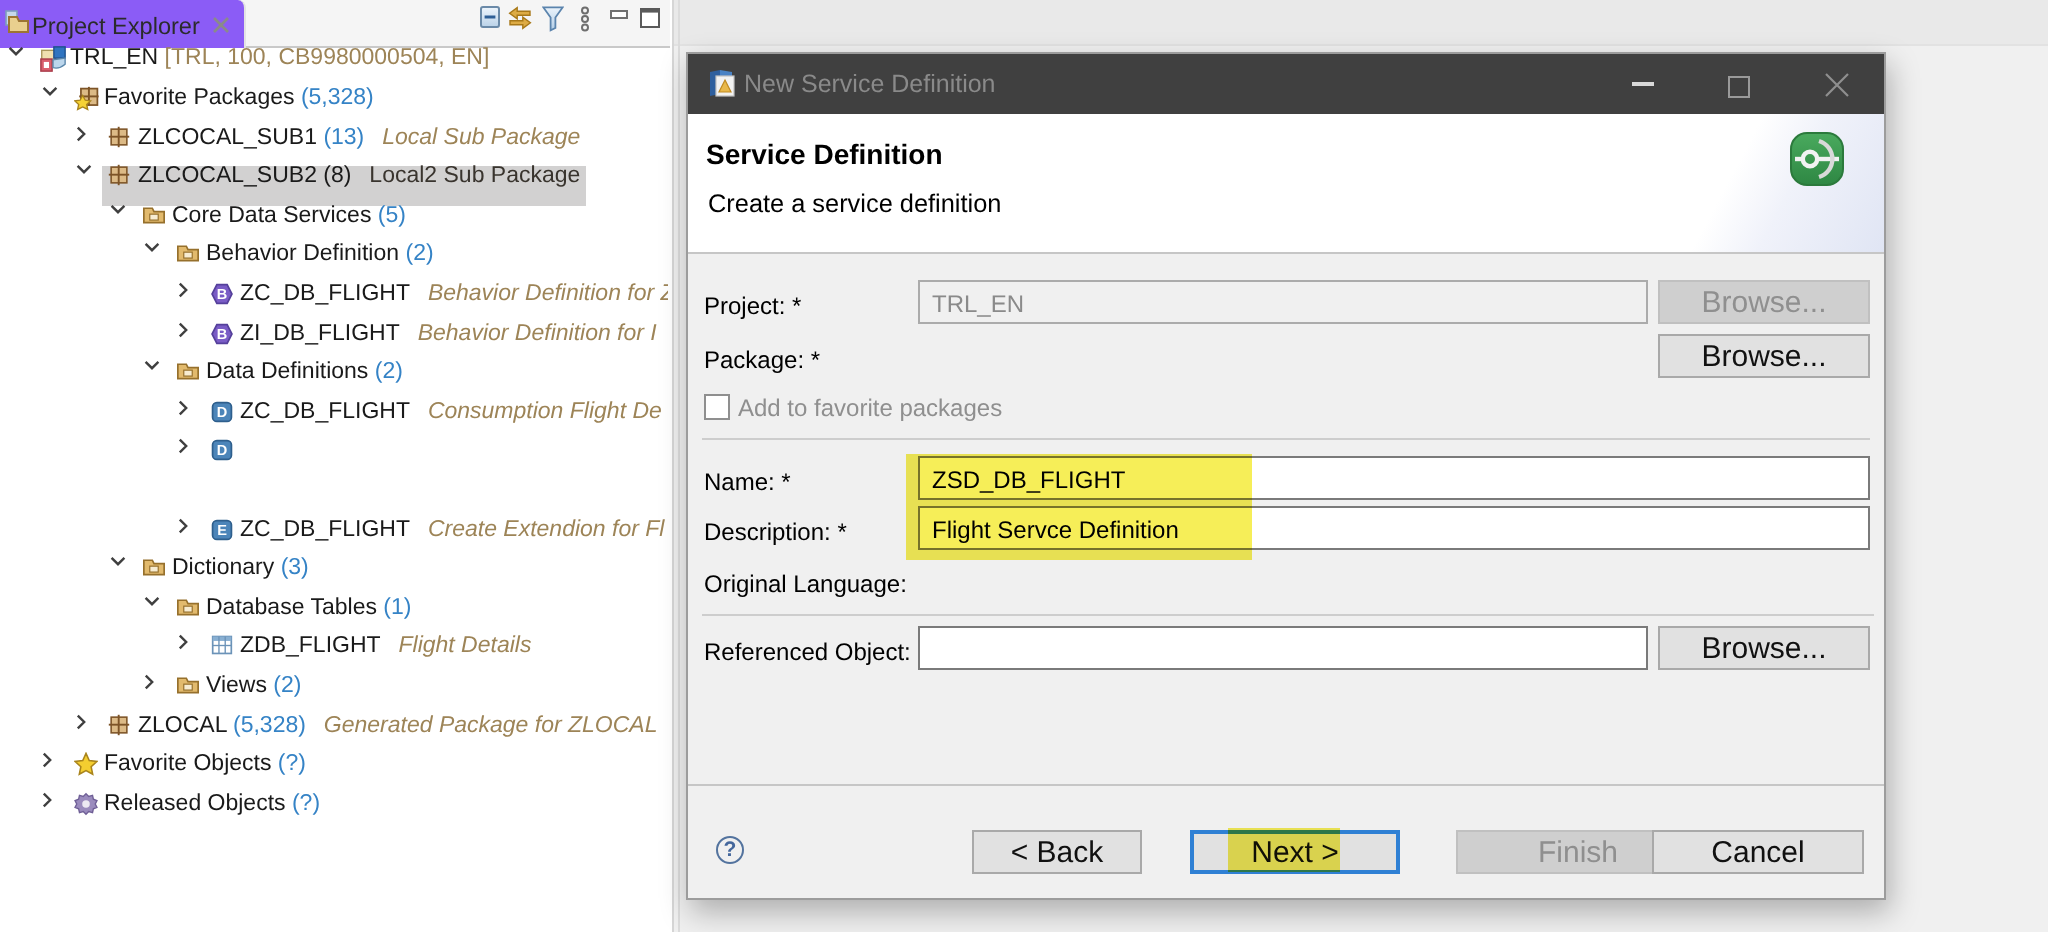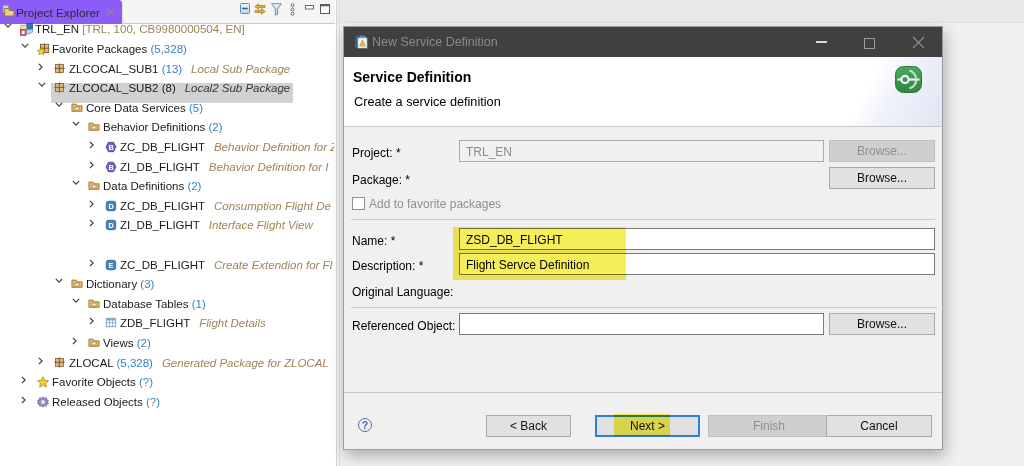--- a/index.html
+++ b/index.html
@@ -15,34 +15,34 @@
 .ticon{position:absolute;top:4px}
 
 .trow{position:absolute;height:20px;display:flex;align-items:flex-start;white-space:nowrap;font-size:11.5px;letter-spacing:0}
 .chev{width:16px;flex:0 0 16px;display:flex;align-items:center;justify-content:flex-start}
 .ic{flex:0 0 13px;width:13px;display:flex;align-items:center;justify-content:flex-start}
 .lbl{margin-left:2px}
 .cnt{color:#3583c6}
 .dec{color:#9d8457;font-style:italic}
 .brk{color:#9d8457}
 .sel{}
-.seldec{color:#39342e;font-style:italic}
+.seldec{color:#39342e;}
 
 #dlg{position:absolute;left:343px;top:26px;width:600px;height:424px;background:#f0f0f0;border:1px solid #9c9c9c;box-sizing:border-box;box-shadow:2px 6px 14px rgba(0,0,0,0.28)}
 #titlebar{position:absolute;left:0;top:0;width:598px;height:30px;background:#404040}
 #titletxt{position:absolute;left:28px;top:8px;font-size:12.5px;color:#8a8a8a}
 #banner{position:absolute;left:0;top:30px;width:598px;height:69px;background:#fff;border-bottom:1px solid #c6c6c6}
 #bannergrad{position:absolute;right:0;top:0;width:130px;height:69px;background:linear-gradient(118deg,rgba(255,255,255,0) 42%,#f0f2fa 62%,#e0e5f4 100%)}
 #btitle{position:absolute;left:9px;top:12px;font-weight:bold;font-size:14px;color:#000}
 #bsub{position:absolute;left:10px;top:38px;font-size:12.7px;color:#000}
 .flabel{position:absolute;left:8px;font-size:12px;color:#000}
 .field{position:absolute;box-sizing:border-box;font-size:12px;display:flex;align-items:center;padding-left:6px;padding-top:2px}
 .fdis{background:#f0f0f0;border:1px solid #ababab;color:#8a8a8a}
 .fen{background:#fff;border:1px solid #696969;color:#000}
-.btn{position:absolute;box-sizing:border-box;background:#e1e1e1;border:1px solid #a9a9a9;display:flex;align-items:center;justify-content:center;font-size:12px;color:#111}
+.btn{position:absolute;box-sizing:border-box;background:#e1e1e1;border:1px solid #a9a9a9;display:flex;align-items:center;justify-content:center;font-size:15px;color:#111}
 .btndis{background:#cfcfcf;border:1px solid #c0c0c0;color:#8f8f8f}
 .sep{position:absolute;height:1px;background:#cdcdcd}
 .hl{position:absolute;background:#f6ee58;mix-blend-mode:multiply}
 </style>
 </head>
 <body>
 <div style="position:absolute;left:335px;top:0;width:689px;height:22px;background:#e9e9e9;border-bottom:1px solid #e2e2e2"></div>
 <div id="panel"></div>
 <div style="position:absolute;left:339px;top:0;width:1px;height:466px;background:#dcdcdc"></div>
 <div id="phead">
@@ -178,21 +178,21 @@
         <svg width="8" height="5" viewBox="0 0 8 5">
           <path d="M0.8 0.9 L4 4.1 L7.2 0.9" stroke="#3f3f3f" stroke-width="1.2" fill="none"></path>
         </svg>
       </span>
       <span class="ic">
         <svg width="12" height="11" viewBox="0 0 14 13">
           <path d="M1 3.5 L1 11 L13 11 L13 4.5 L7 4.5 L6 2.5 L1 2.5 Z" fill="#e2ba6d" stroke="#96702c" stroke-width="1"></path>
           <rect x="4.5" y="6" width="5" height="3.5" fill="#f7ecd2" stroke="#96702c" stroke-width="0.7"></rect>
         </svg>
       </span>
-      <span class="lbl"><span>Behavior Definitions </span><span class="cnt">(2)</span></span>
+      <span class="lbl"><span>Behavior Definition </span><span class="cnt">(2)</span></span>
     </div>
 <div class="trow" style="left:89.0px;top:141.0px">
       <span class="chev">
         <svg width="5" height="8" viewBox="0 0 5 8">
           <path d="M0.9 0.8 L4.1 4 L0.9 7.2" stroke="#3f3f3f" stroke-width="1.2" fill="none"></path>
         </svg>
       </span>
       <span class="ic">
         <svg width="12" height="12" viewBox="0 0 14 14">
           <path d="M4 1.5 L10 1.5 L12.8 7 L10 12.5 L4 12.5 L1.2 7 Z" fill="#7a5cc6" stroke="#55409b" stroke-width="1"></path>
@@ -248,21 +248,20 @@
         <svg width="5" height="8" viewBox="0 0 5 8">
           <path d="M0.9 0.8 L4.1 4 L0.9 7.2" stroke="#3f3f3f" stroke-width="1.2" fill="none"></path>
         </svg>
       </span>
       <span class="ic">
         <svg width="12" height="12" viewBox="0 0 14 14">
           <rect x="1.5" y="1.5" width="11" height="11" rx="2.5" fill="#4c85b9" stroke="#2e5f8d" stroke-width="1"></rect>
           <text x="7" y="10.2" font-family="Liberation Sans" font-size="8.5" font-weight="bold" fill="#fff" text-anchor="middle">D</text>
         </svg>
       </span>
-      <span class="lbl"><span>ZI_DB_FLIGHT</span><span class="dec">  Interface Flight View</span></span>
     </div>
 <div class="trow" style="left:89.0px;top:258.6px">
       <span class="chev">
         <svg width="5" height="8" viewBox="0 0 5 8">
           <path d="M0.9 0.8 L4.1 4 L0.9 7.2" stroke="#3f3f3f" stroke-width="1.2" fill="none"></path>
         </svg>
       </span>
       <span class="ic">
         <svg width="12" height="12" viewBox="0 0 14 14">
           <rect x="1.5" y="1.5" width="11" height="11" rx="2.5" fill="#4c85b9" stroke="#2e5f8d" stroke-width="1"></rect>
@@ -434,16 +433,16 @@
   <div class="field" style="left:115px;top:286px;width:365px;height:22px;background:#fff;border:1px solid #7a7a7a;color:#000"></div>
   <div class="btn" style="left:485px;top:286px;width:106px;height:22px">Browse...</div>
 
   <div class="hl" style="left:109px;top:200px;width:173px;height:53px"></div>
 
   <div class="sep" style="left:0;top:365px;width:598px;background:#c6c6c6"></div>
 
   <div class="abs" style="left:14px;top:391px;width:14px;height:14px;border:1.4px solid #53739e;border-radius:50%;box-sizing:border-box;display:flex;align-items:center;justify-content:center;font-size:10.5px;font-weight:bold;color:#44679c">?</div>
   <div class="btn" style="left:142px;top:388px;width:85px;height:22px">&lt; Back</div>
   <div class="btn" style="left:251px;top:388px;width:105px;height:22px;border:2px solid #2f80d4">Next &gt;</div>
-  <div class="btn btndis" style="left:364px;top:388px;width:122px;height:22px">Finish</div>
+  <div class="btn btndis" style="left:384px;top:388px;width:122px;height:22px">Finish</div>
   <div class="btn" style="left:482px;top:388px;width:106px;height:22px">Cancel</div>
   <div class="hl" style="left:270px;top:387px;width:56px;height:22px"></div>
 </div>
 
 </body></html>

